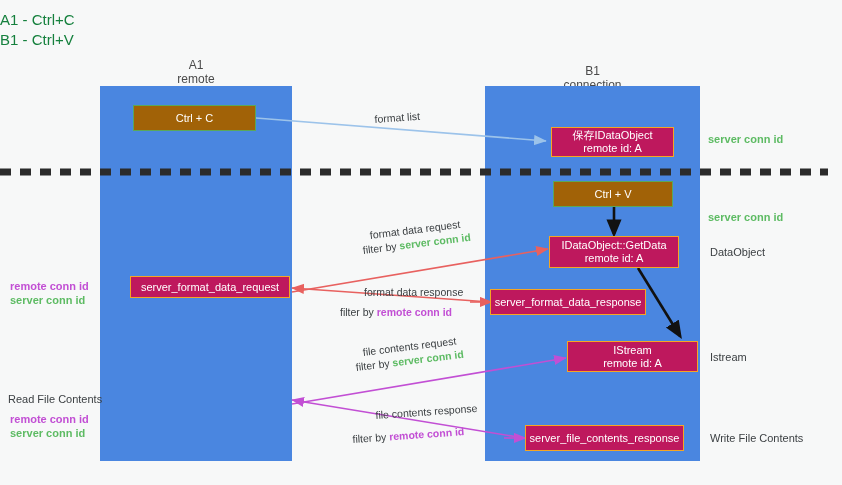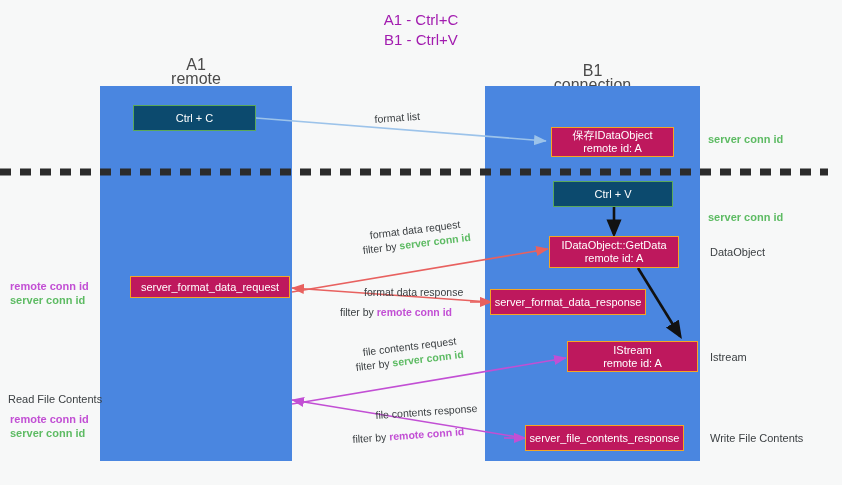--- a/index.html
+++ b/index.html
@@ -9,42 +9,42 @@
     font-family:"Liberation Sans","DejaVu Sans",sans-serif;
     overflow:hidden;
     position:relative;
   }
   #stage{position:absolute;left:0;top:0;width:842px;height:485px;}
 
   .svg-layer{position:absolute;left:0;top:0;width:842px;height:485px;pointer-events:none;}
 
   
   .title{
-    position:absolute;left:0;top:10px;width:842px;text-align:center;
-    font-size:15px;color:#a21caf;line-height:20px;
+    position:absolute;left:0;top:10px;width:842px;
+    font-size:15px;color:#15803d;line-height:20px;
   }
 
   
   .col-head{
-    position:absolute;text-align:center;font-size:16px;color:#4a4a4a;line-height:14px;
+    position:absolute;text-align:center;font-size:12px;color:#4a4a4a;line-height:14px;
   }
   .col-head .l2{display:block;}
 
   
   .lane{position:absolute;background:#4a86e0;}
   #lane-a1{left:100px;top:86px;width:192px;height:375px;}
   #lane-b1{left:485px;top:86px;width:215px;height:375px;}
 
   
   .box{
     position:absolute;box-sizing:border-box;
     display:flex;flex-direction:column;align-items:center;justify-content:center;
     color:#ffffff;font-size:11px;line-height:13px;text-align:center;
   }
-  .box.green{background:#0c4a6e;border:1px solid #5aa85a;}
+  .box.green{background:#a16207;border:1px solid #5aa85a;}
   .box.orange{background:#fbb council;}
   .box.orange{background:#be185d;border:1px solid #f5a623;}
 
   
   .slabel{position:absolute;font-size:11px;line-height:14px;}
   .green-t{color:#5dbb63;font-weight:bold;}
   .purple-t{color:#c24fd4;font-weight:bold;}
   .dark-t{color:#3c4043;}
 
   

